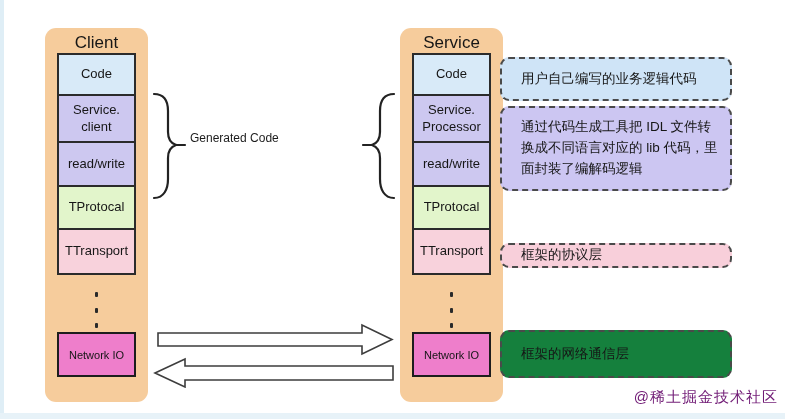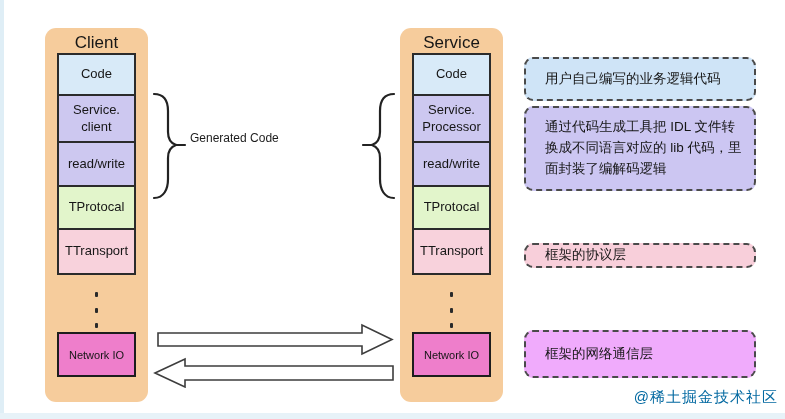--- a/index.html
+++ b/index.html
@@ -38,29 +38,29 @@
   .dots i{display:block;width:3px;height:5px;background:#2a2a2a;border-radius:1px;}
 
   .center-label{
     position:absolute;left:190px;top:131px;width:170px;text-align:left;
     font-size:12px;color:#1c1c1c;
   }
   .brace{position:absolute;top:92px;}
   .arrows{position:absolute;left:152px;top:322px;}
 
   .annotation{
-    position:absolute;left:524px;width:232px;box-sizing:border-box;
+    position:absolute;left:500px;width:232px;box-sizing:border-box;
     border:2px dashed #4a4a4a;border-radius:9px;
     display:flex;align-items:center;
     padding:6px 6px 6px 19px;
     font-size:13.5px;color:#161616;line-height:1.55;
   }
   .watermark{
     position:absolute;right:7px;top:388px;
-    font-size:15px;color:#0369a1;letter-spacing:1px;
+    font-size:15px;color:#701a75;letter-spacing:1px;
   }
 </style>
 </head>
 <body>
 
 <div class="stage">
   <div class="edge-left"></div>
   <div class="edge-bottom"></div>
 
   <div class="panel" style="left:45px">
@@ -108,16 +108,16 @@
   </svg>
 
   <svg class="arrows" width="244" height="66" viewBox="0 0 244 66">
     <polygon points="6,11 210,11 210,3 240,17.5 210,32 210,24 6,24" fill="#ffffff" stroke="#3d3d3d" stroke-width="1.6"></polygon>
     <polygon points="3,51 33,37 33,44 241,44 241,58 33,58 33,65" fill="#ffffff" stroke="#3d3d3d" stroke-width="1.6"></polygon>
   </svg>
 
   <div class="annotation" style="top: 57px; height: 44px; background-color: rgb(207, 228, 247);">用户自己编写的业务逻辑代码</div>
   <div class="annotation" style="top: 106px; height: 85px; background-color: rgb(204, 198, 242);">通过代码生成工具把 IDL 文件转换成不同语言对应的 lib 代码，里面封装了编解码逻辑</div>
   <div class="annotation" style="top: 243px; height: 25px; background-color: rgb(248, 207, 218);">框架的协议层</div>
-  <div class="annotation" style="top: 330px; height: 48px; background-color: #f0abfc;">框架的网络通信层</div>
+  <div class="annotation" style="top: 330px; height: 48px; background-color: #15803d;">框架的网络通信层</div>
 
   <div class="watermark">@稀土掘金技术社区</div>
 </div>
 
 </body></html>

